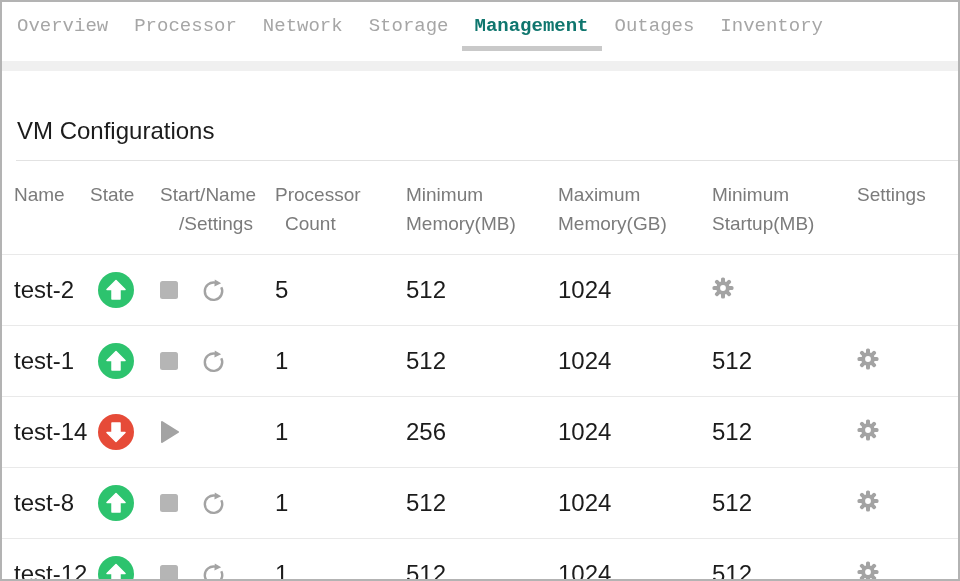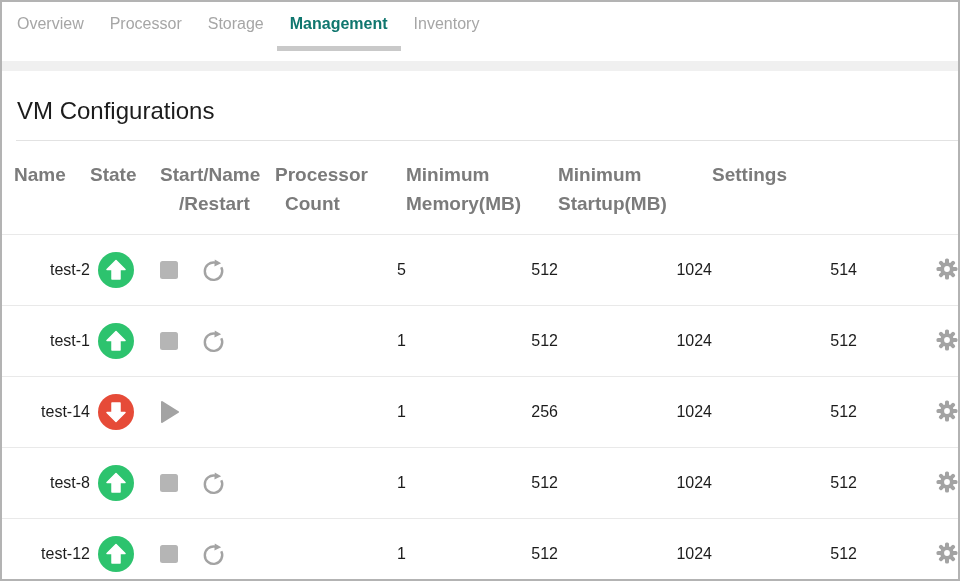--- a/index.html
+++ b/index.html
@@ -4,53 +4,52 @@
 <style>
   * { margin:0; padding:0; box-sizing:border-box; }
   html,body { background:#fff; font-family:"Liberation Sans", sans-serif; }
   .frame {
     width:960px; height:581px; border:2px solid #b3b3b3;
     background:#fff; overflow:hidden; position:relative;
   }
   
   .tabbar { display:flex; height:59px; padding:0 2px; background:#fff; }
   .tab {
-    position:relative; padding:13px 13px 0; font-size:16px; color:#a6a6a6;
-    white-space:nowrap; cursor:pointer;
+    position:relative; padding:13px 13px 0; font-size:19px; color:#a6a6a6;
+    white-space:nowrap; cursor:pointer;font-family:Liberation Mono, monospace;
   }
   .tab.active { color:#0f766e; font-weight:bold; }
   .tab.active::after {
     content:""; position:absolute; left:0; right:0; bottom:10px; height:5px;
     background:#c9c9c9;
   }
   .tabs-band { height:10px; background:#f0f0f0; }
   
   .section-head {
     height:69px; display:flex; align-items:center; padding-left:15px;
-    padding-top:10px; font-size:24px; color:#1c1c1c;
+    padding-top:10px; font-size:24px; color:#1c1c1c;margin-top:20px;
   }
   .head-divider { height:1px; background:#e2e2e2; margin-left:14px; }
   
   .grid-cols {
     display:grid;
     grid-template-columns:76px 70px 115px 131px 152px 154px 145px auto;
     padding-left:12px;
   }
   .thead {
-    height:94px; padding-top:19px; font-size:19px; font-weight:bold;
+    height:94px; padding-top:19px; font-size:19px; font-weight:normal;
     color:#7b7b7b; line-height:29px; border-bottom:1px solid #e9e9e9;
     align-content:start;
   }
   .thead .hline { display:block; }
   .indent-sm { padding-left:10px; }
   .indent-md { padding-left:19px; }
   .trow {
-    height:71px; align-items:center; font-size:16px; color:#1c1c1c;
+    height:71px; align-items:center; font-size:24px; color:#1c1c1c;
     border-bottom:1px solid #e9e9e9;
-    text-align:right;
   }
   .td-state { padding-left:8px; display:flex; align-items:center; }
   .td-controls { display:flex; align-items:center; gap:22px; }
   .ctl { display:inline-flex; align-items:center; justify-content:center; cursor:pointer; }
   .stop-sq { width:18px; height:18px; background:#b5b5b5; border-radius:2.5px; display:inline-block; }
   .state-badge { display:inline-flex; }
   .td-settings { padding-top:2px; }
   .gear-btn { cursor:pointer; display:inline-flex; }
 </style>
 </head>
@@ -84,49 +83,55 @@
       <circle cx="11" cy="11" r="2.9" fill="#ffffff"></circle>
     </g>
   </defs>
 </svg>
 
 <div class="frame">
 
   <div class="tabbar">
     <div class="tab">Overview</div>
     <div class="tab">Processor</div>
+    <div class="tab">Network</div>
     <div class="tab">Storage</div>
     <div class="tab active">Management</div>
+    <div class="tab">Outages</div>
     <div class="tab">Inventory</div>
   </div>
   <div class="tabs-band"></div>
 
   <div class="section-head">VM Configurations</div>
   <div class="head-divider"></div>
 
   <div class="grid-cols thead">
     <div>
         <span class="hline">Name</span>
       </div>
     <div>
         <span class="hline">State</span>
       </div>
     <div>
       <span class="hline">Start/Name</span>
-      <span class="hline indent-md">/Restart</span>
+      <span class="hline indent-md">/Settings</span>
     </div>
     <div>
       <span class="hline">Processor</span>
       <span class="hline indent-sm">Count</span>
     </div>
     <div>
       <span class="hline">Minimum</span>
       <span class="hline">Memory(MB)</span>
     </div>
     <div>
+      <span class="hline">Maximum</span>
+      <span class="hline">Memory(GB)</span>
+    </div>
+    <div>
       <span class="hline">Minimum</span>
       <span class="hline">Startup(MB)</span>
     </div>
     <div>
         <span class="hline">Settings</span>
       </div>
   </div>
 
   <div class="grid-cols trow">
     <div>test-2</div>
@@ -143,21 +148,20 @@
         </span>
       <span class="ctl">
           <svg width="25" height="25" viewBox="0 0 25 25">
             <use href="#ic-restart"></use>
           </svg>
         </span>
     </div>
     <div>5</div>
     <div>512</div>
     <div>1024</div>
-    <div>514</div>
     <div class="td-settings">
       <span class="gear-btn">
           <svg width="22" height="22" viewBox="0 0 22 22">
             <use href="#ic-gear"></use>
           </svg>
         </span>
     </div>
   </div>
 
   <div class="grid-cols trow">

